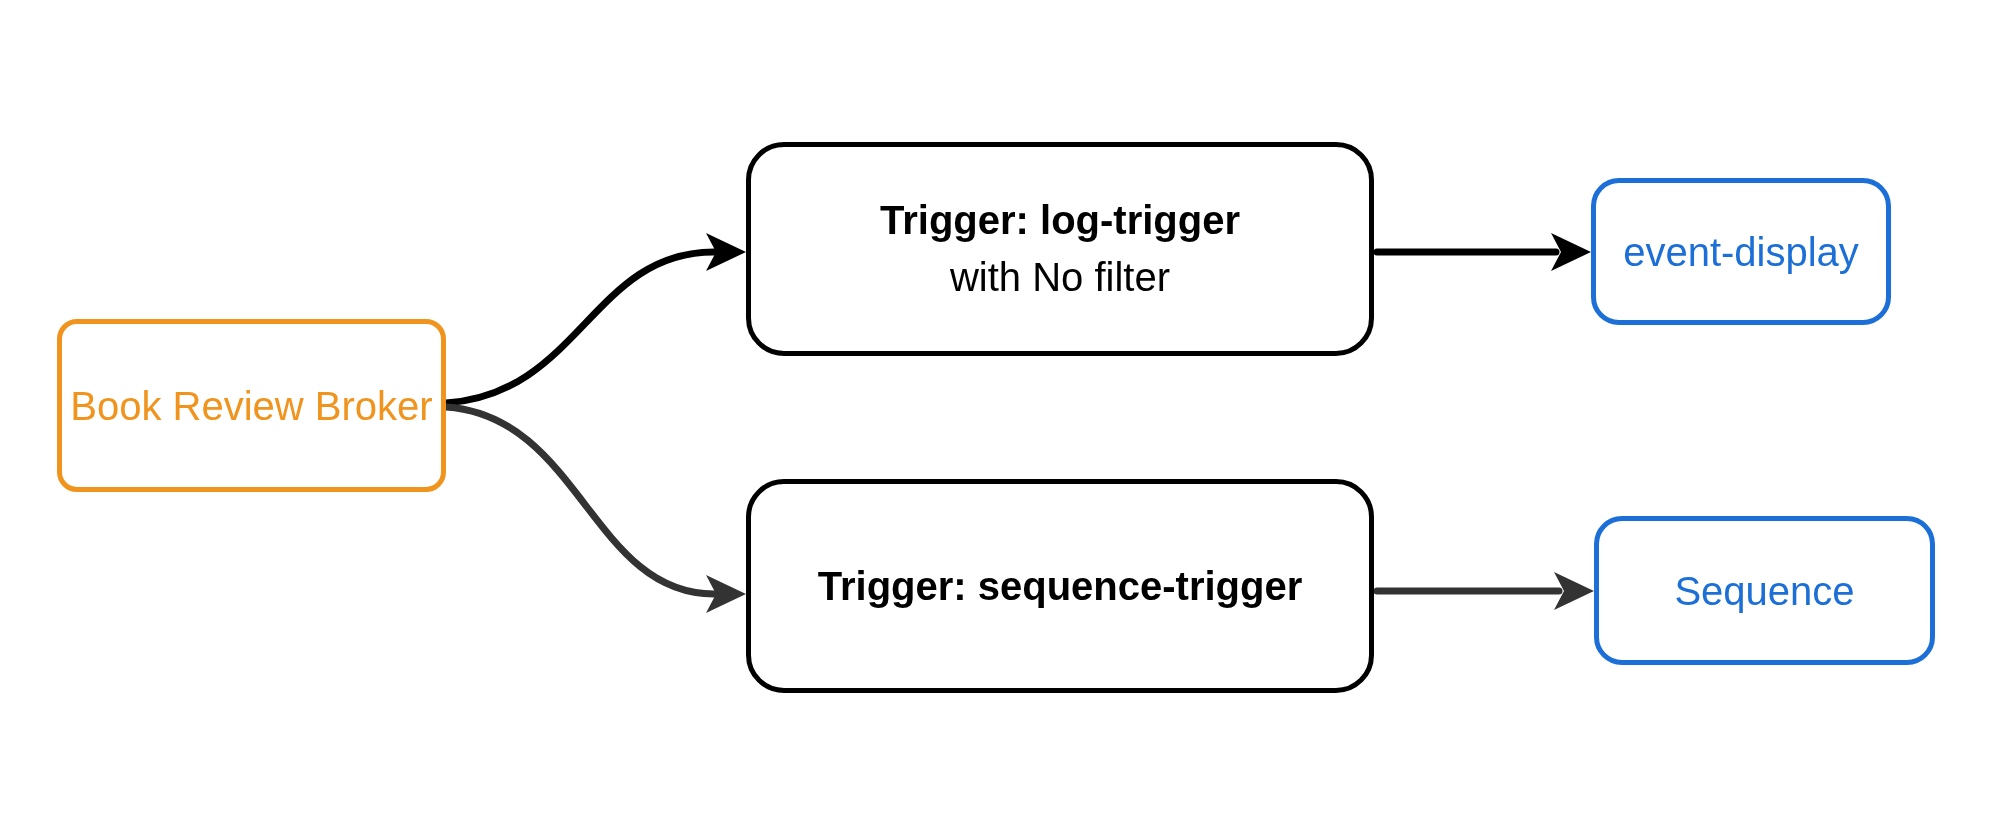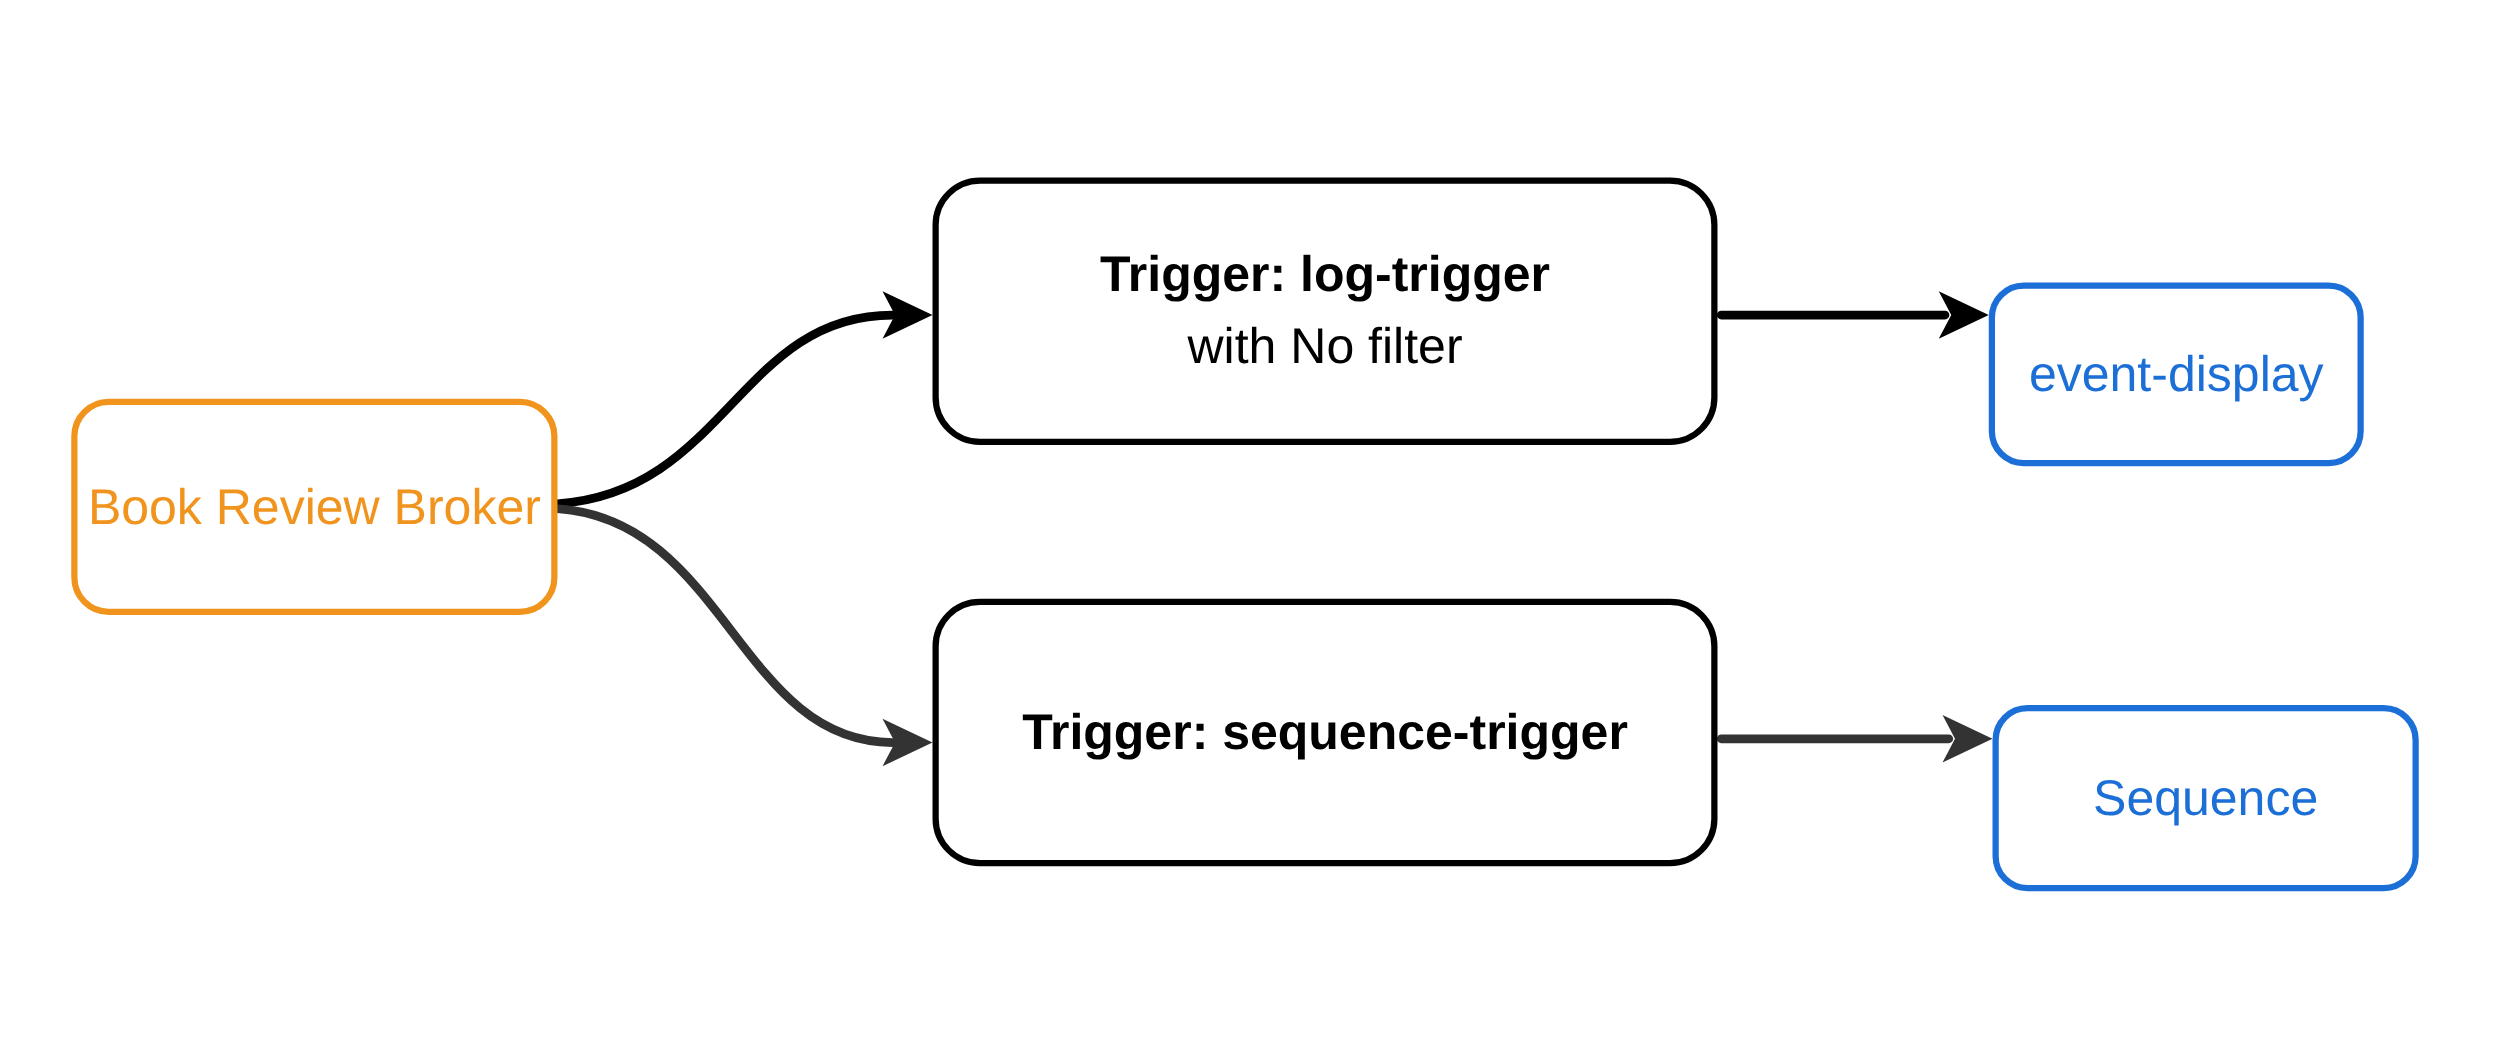--- a/index.html
+++ b/index.html
@@ -26,33 +26,33 @@
   .edge.gray{stroke:var(--gray);}
   .head.ink{fill:var(--ink);stroke:none;}
   .head.gray{fill:var(--gray);stroke:none;}
   .node{
     position:absolute;display:flex;flex-direction:column;
     align-items:center;justify-content:center;text-align:center;
     background:var(--background);font-size:40px;line-height:56px;
   }
   .node-broker{
     left:57px;top:319px;width:389px;height:173px;
-    border:5px solid var(--orange);border-radius:30px;color:var(--orange);
+    border:5px solid var(--orange);border-radius:20px;color:var(--orange);
     padding:0 8px;
   }
   .node-trigger{
     width:628px;height:214px;
     border:5px solid var(--ink);border-radius:38px;color:var(--ink);
     line-height:57px;
   }
   .node-trigger-log{left:746px;top:142px;align-items:center;}
   .node-trigger-sequence{left:746px;top:479px;}
   .trigger-title{font-weight:bold;}
   .node-sink{
-    border:5px solid var(--blue);border-radius:28px;color:var(--blue);margin-top:48px;
+    border:5px solid var(--blue);border-radius:28px;color:var(--blue);
   }
   .node-event-display{left:1591px;top:178px;width:300px;height:147px;}
   .node-sequence{left:1594px;top:516px;width:341px;height:149px;}
 </style>
 </head>
 <body>
 
 <div class="canvas">
 
   <svg class="edges" viewBox="0 0 1999 831" xmlns="http://www.w3.org/2000/svg">

